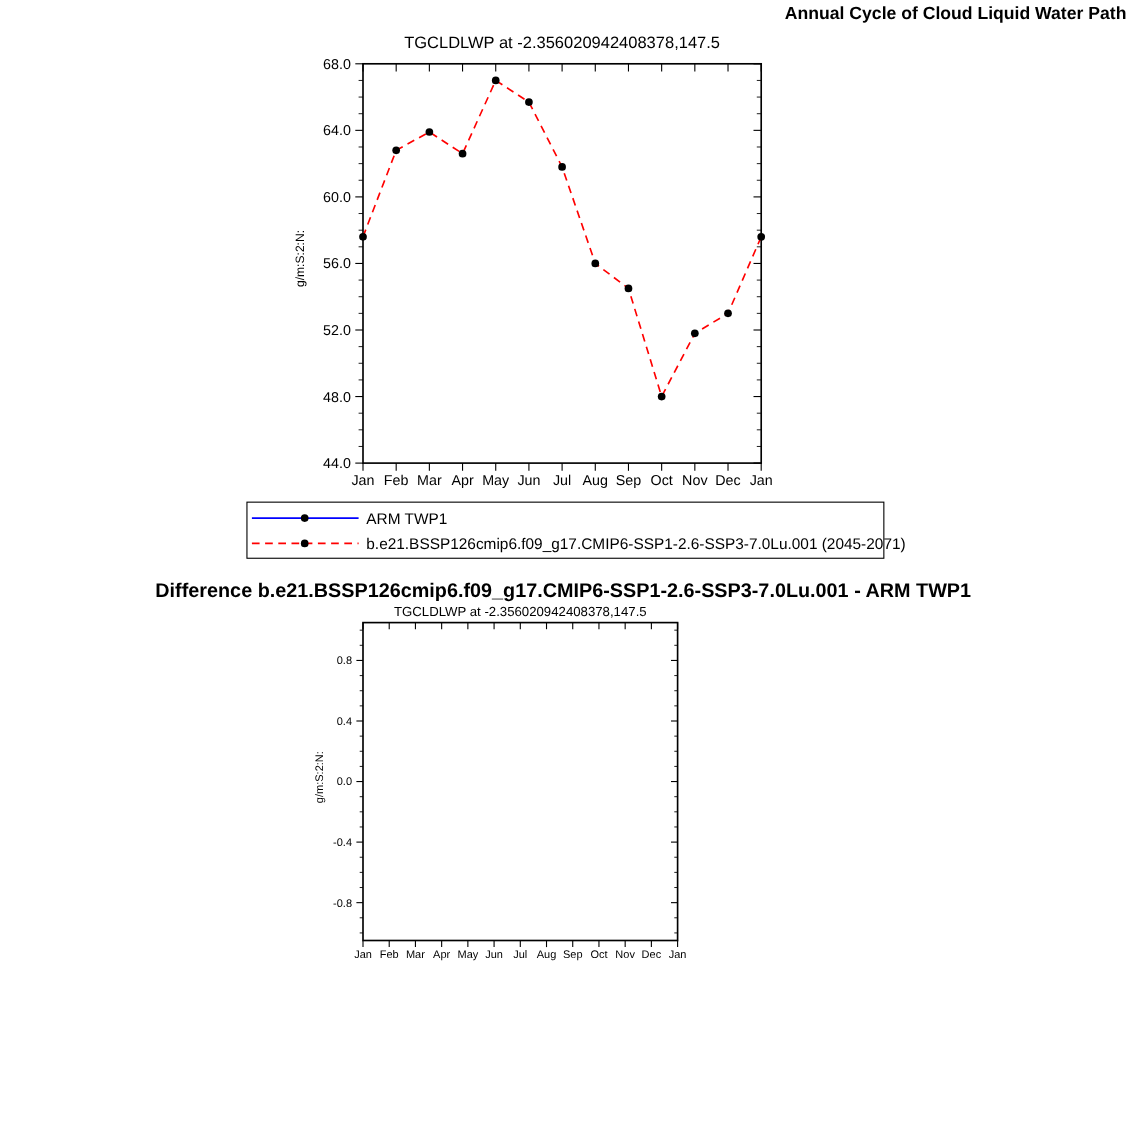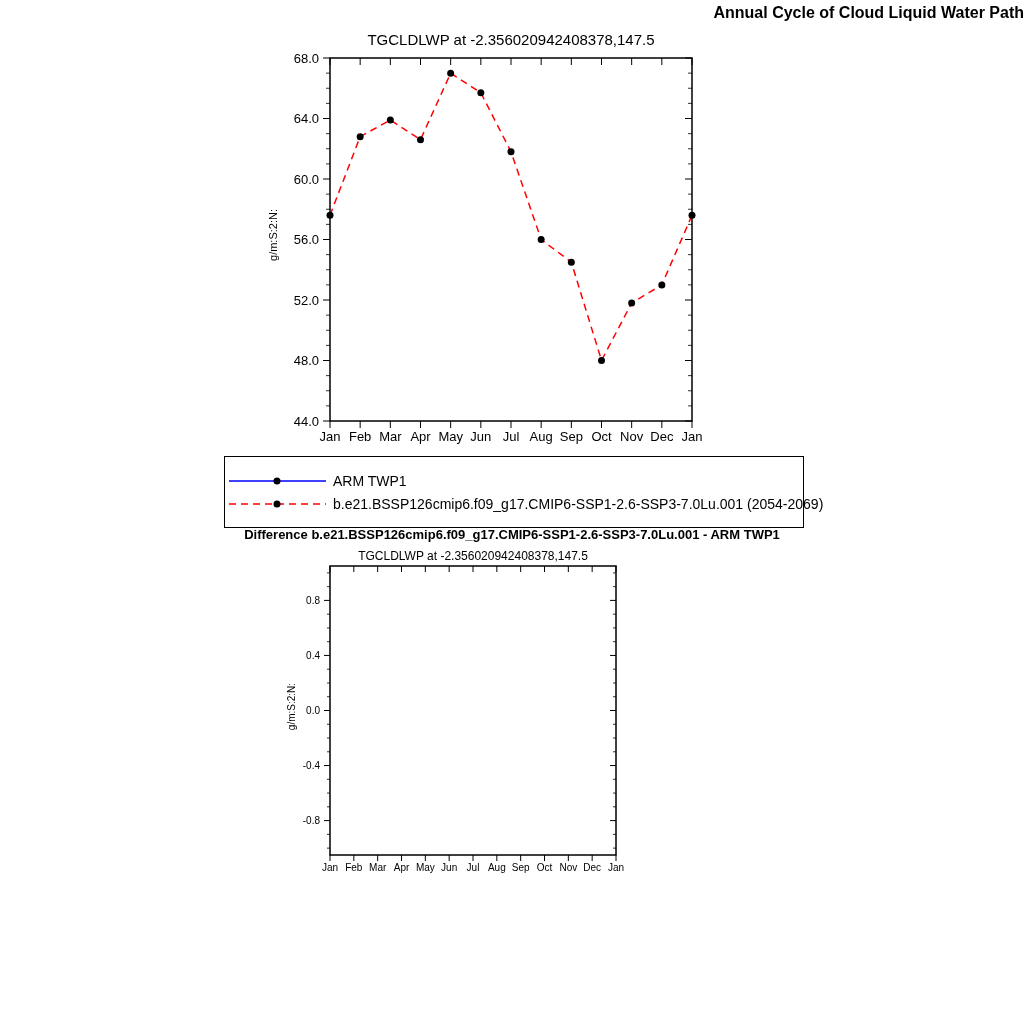--- a/index.html
+++ b/index.html
@@ -4,29 +4,29 @@
 <style>
   html,body{margin:0;padding:0;background:#ffffff;}
   #page{position:relative;width:1024px;height:1024px;background:#ffffff;
         font-family:"Liberation Sans", sans-serif;color:#000;overflow:hidden;}
   #plot-canvas{position:absolute;left:0;top:0;width:1024px;height:1024px;}
   .title-main{position:absolute;top:4px;left:0;width:1024px;text-align:right;
               font-size:16px;font-weight:bold;}
   .subtitle-top{position:absolute;top:31px;left:330px;width:362px;text-align:center;
               font-size:15px;}
   .title-diff{position:absolute;top:527px;left:0;width:1024px;text-align:center;
-              font-size:13px;font-weight:bold;}
+              font-size:18px;font-weight:bold;}
   .subtitle-diff{position:absolute;top:549px;left:330px;width:286px;text-align:center;
               font-size:12px;}
   .ylabel-top{position:absolute;left:218px;top:229px;width:110px;text-align:center;
               font-size:11px;transform:rotate(-90deg);}
   .ylabel-diff{position:absolute;left:236px;top:701px;width:110px;text-align:center;
               font-size:10px;transform:rotate(-90deg);}
   .legend-box{position:absolute;left:224px;top:456px;width:578px;border:1px solid #000;
-              background:#fff;padding:12px 0;}
+              background:#fff;padding:2px 0;}
   .legend-row{display:flex;align-items:center;height:23px;}
   .legend-row svg{flex:0 0 auto;}
   .legend-label{font-size:14px;white-space:nowrap;margin-left:3px;}
   svg text{font-family:"Liberation Sans", sans-serif;fill:#000;}
 </style>
 </head>
 <body>
 
 <div id="page">
 
@@ -243,21 +243,21 @@
         <line class="ls-line" x1="4" y1="8" x2="101" y2="8" stroke="#0000ff" stroke-width="1.5"></line>
         <circle class="ls-dot" cx="52" cy="8" r="3.5" fill="#000000"></circle>
       </svg>
       <span class="legend-label">ARM TWP1</span>
     </div>
     <div class="legend-row">
       <svg class="legend-sample" width="105" height="16" viewBox="0 0 105 16">
         <line class="ls-line" x1="4" y1="8" x2="101" y2="8" stroke="#ff0000" stroke-width="1.5" stroke-dasharray="7,5"></line>
         <circle class="ls-dot" cx="52" cy="8" r="3.5" fill="#000000"></circle>
       </svg>
-      <span class="legend-label">b.e21.BSSP126cmip6.f09_g17.CMIP6-SSP1-2.6-SSP3-7.0Lu.001 (2054-2069)</span>
+      <span class="legend-label">b.e21.BSSP126cmip6.f09_g17.CMIP6-SSP1-2.6-SSP3-7.0Lu.001 (2045-2071)</span>
     </div>
   </div>
 
   <div class="title-diff">Difference b.e21.BSSP126cmip6.f09_g17.CMIP6-SSP1-2.6-SSP3-7.0Lu.001 - ARM TWP1</div>
 
   <div class="subtitle-diff">TGCLDLWP at -2.356020942408378,147.5</div>
 
   <div class="ylabel-diff">g/m:S:2:N:</div>
 
 </div>

